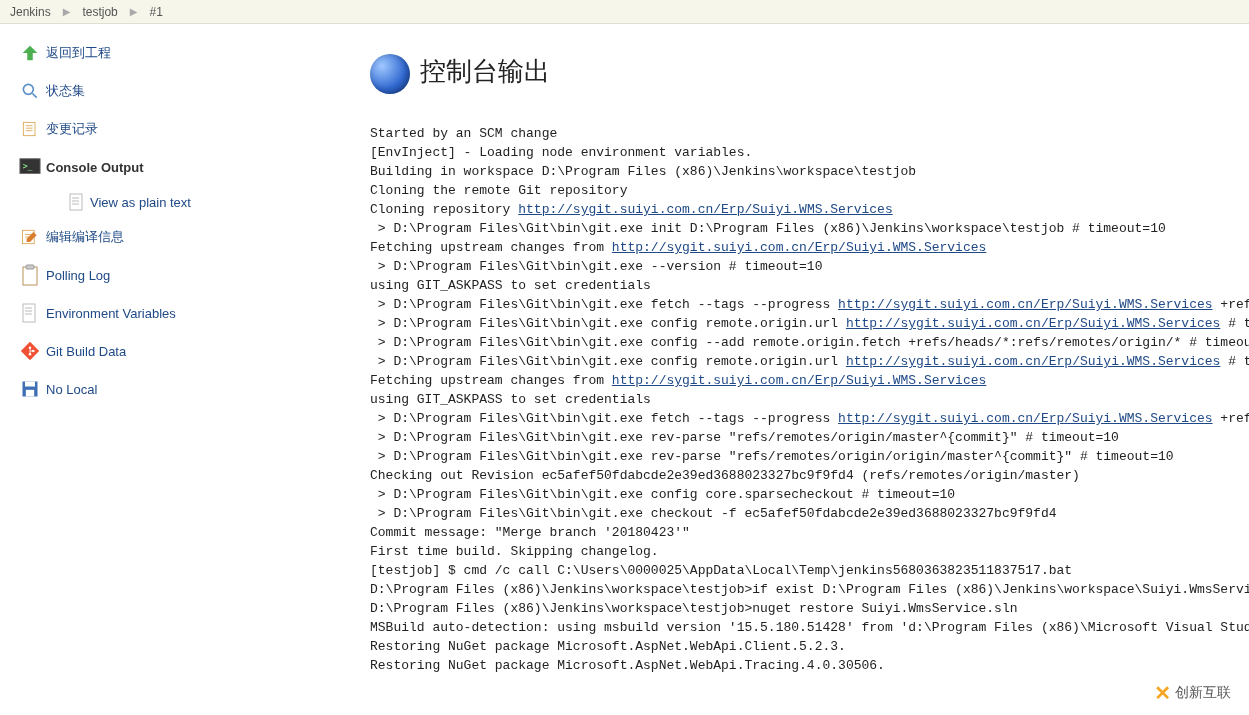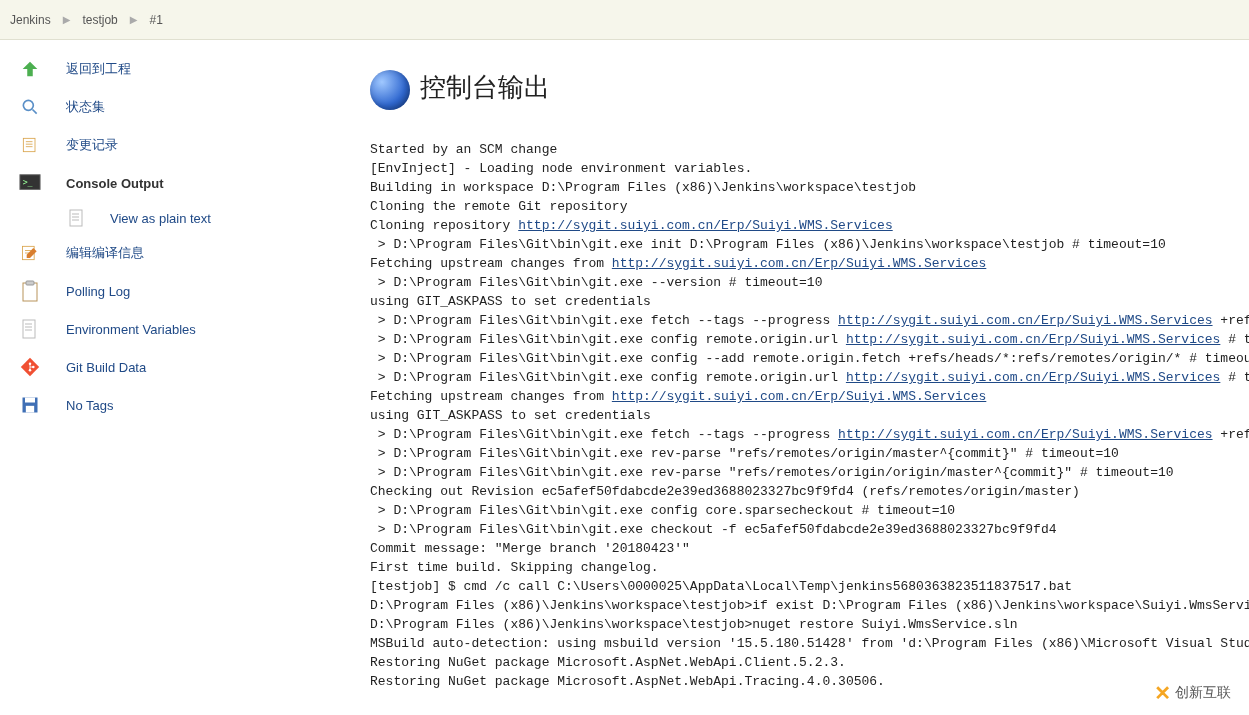--- a/index.html
+++ b/index.html
@@ -1,25 +1,25 @@
 <!DOCTYPE html>
 <html><head>
 <meta charset="utf-8">
 <style>
   * { box-sizing: border-box; margin: 0; padding: 0; }
   body { font-family: Helvetica, Arial, sans-serif; font-size: 13px; color: #333; background: #fff; width: 1249px; }
   
-  .breadcrumb { background: #f6f6eb; border-bottom: 1px solid #e0e0d0; padding: 4px 10px; display: flex; align-items: center; gap: 12px; height: 40px; }
+  .breadcrumb { background: #f6f6eb; border-bottom: 1px solid #e0e0d0; padding: 4px 10px; display: flex; align-items: center; gap: 12px; height: 24px; }
   .breadcrumb a { color: #555; text-decoration: none; font-size: 12px; }
   .breadcrumb .sep { color: #aaa; font-size: 10px; }
   
   .main-wrap { display: flex; }
   
   .sidebar { width: 360px; padding: 10px 0 0 0; flex-shrink: 0; }
-  .side-item { display: flex; align-items: center; gap: 24px; padding: 7px 18px; cursor: pointer; }
+  .side-item { display: flex; align-items: center; gap: 4px; padding: 7px 18px; cursor: pointer; }
   .side-item.indent { padding-left: 68px; }
   .side-item a { color: #204a87; text-decoration: none; font-size: 13px; }
   .side-item.active a { color: #333; font-weight: bold; }
   .icon { width: 24px; height: 24px; display: inline-flex; align-items: center; justify-content: center; flex-shrink: 0; }
   
   .content { flex: 1; padding: 30px 0 0 10px; overflow: hidden; }
   .title-row { display: flex; align-items: flex-start; gap: 10px; margin-bottom: 30px; }
   .ball { width: 40px; height: 40px; border-radius: 50%; background: radial-gradient(circle at 30% 30%, #a0c8ff, #3068d0 60%, #1848a0); box-shadow: inset -2px -2px 6px rgba(0,0,0,0.3); }
   h1 { font-family: "SimSun", "宋体", serif; font-size: 26px; font-weight: normal; color: #222; }
   
@@ -135,21 +135,21 @@
       <a>Git Build Data</a>
     </div>
     <div class="side-item">
       <span class="icon">
           <svg width="20" height="20" viewBox="0 0 24 24">
             <rect x="3" y="3" width="18" height="18" fill="#3f6fb5"></rect>
             <rect x="6" y="3" width="12" height="6" fill="#fff"></rect>
             <rect x="7" y="13" width="10" height="8" fill="#fff"></rect>
           </svg>
         </span>
-      <a>No Tags</a>
+      <a>No Local</a>
     </div>
   </div>
 
   <div class="content">
     <div class="title-row">
       <div class="ball"></div>
       <h1>控制台输出</h1>
     </div>
     <div class="console" id="console"><div>Started by an SCM change</div><div>[EnvInject] - Loading node environment variables.</div><div>Building in workspace D:\Program Files (x86)\Jenkins\workspace\testjob</div><div>Cloning the remote Git repository</div><div>Cloning repository <a href="#">http://sygit.suiyi.com.cn/Erp/Suiyi.WMS.Services</a></div><div> &gt; D:\Program Files\Git\bin\git.exe init D:\Program Files (x86)\Jenkins\workspace\testjob # timeout=10</div><div>Fetching upstream changes from <a href="#">http://sygit.suiyi.com.cn/Erp/Suiyi.WMS.Services</a></div><div> &gt; D:\Program Files\Git\bin\git.exe --version # timeout=10</div><div>using GIT_ASKPASS to set credentials </div><div> &gt; D:\Program Files\Git\bin\git.exe fetch --tags --progress <a href="#">http://sygit.suiyi.com.cn/Erp/Suiyi.WMS.Services</a> +refs/heads/*:refs/remotes/origin/*</div><div> &gt; D:\Program Files\Git\bin\git.exe config remote.origin.url <a href="#">http://sygit.suiyi.com.cn/Erp/Suiyi.WMS.Services</a> # timeout=10</div><div> &gt; D:\Program Files\Git\bin\git.exe config --add remote.origin.fetch +refs/heads/*:refs/remotes/origin/* # timeout=10</div><div> &gt; D:\Program Files\Git\bin\git.exe config remote.origin.url <a href="#">http://sygit.suiyi.com.cn/Erp/Suiyi.WMS.Services</a> # timeout=10</div><div>Fetching upstream changes from <a href="#">http://sygit.suiyi.com.cn/Erp/Suiyi.WMS.Services</a></div><div>using GIT_ASKPASS to set credentials </div><div> &gt; D:\Program Files\Git\bin\git.exe fetch --tags --progress <a href="#">http://sygit.suiyi.com.cn/Erp/Suiyi.WMS.Services</a> +refs/heads/*:refs/remotes/origin/*</div><div> &gt; D:\Program Files\Git\bin\git.exe rev-parse "refs/remotes/origin/master^{commit}" # timeout=10</div><div> &gt; D:\Program Files\Git\bin\git.exe rev-parse "refs/remotes/origin/origin/master^{commit}" # timeout=10</div><div>Checking out Revision ec5afef50fdabcde2e39ed3688023327bc9f9fd4 (refs/remotes/origin/master)</div><div> &gt; D:\Program Files\Git\bin\git.exe config core.sparsecheckout # timeout=10</div><div> &gt; D:\Program Files\Git\bin\git.exe checkout -f ec5afef50fdabcde2e39ed3688023327bc9f9fd4</div><div>Commit message: "Merge branch '20180423'"</div><div>First time build. Skipping changelog.</div><div>[testjob] $ cmd /c call C:\Users\0000025\AppData\Local\Temp\jenkins5680363823511837517.bat</div><div></div><div>D:\Program Files (x86)\Jenkins\workspace\testjob&gt;if exist D:\Program Files (x86)\Jenkins\workspace\Suiyi.WmsService\packages </div><div></div><div>D:\Program Files (x86)\Jenkins\workspace\testjob&gt;nuget restore Suiyi.WmsService.sln </div><div>MSBuild auto-detection: using msbuild version '15.5.180.51428' from 'd:\Program Files (x86)\Microsoft Visual Studio\2017\Enterprise'</div><div>Restoring NuGet package Microsoft.AspNet.WebApi.Client.5.2.3.</div><div>Restoring NuGet package Microsoft.AspNet.WebApi.Tracing.4.0.30506.</div></div>
   </div>

